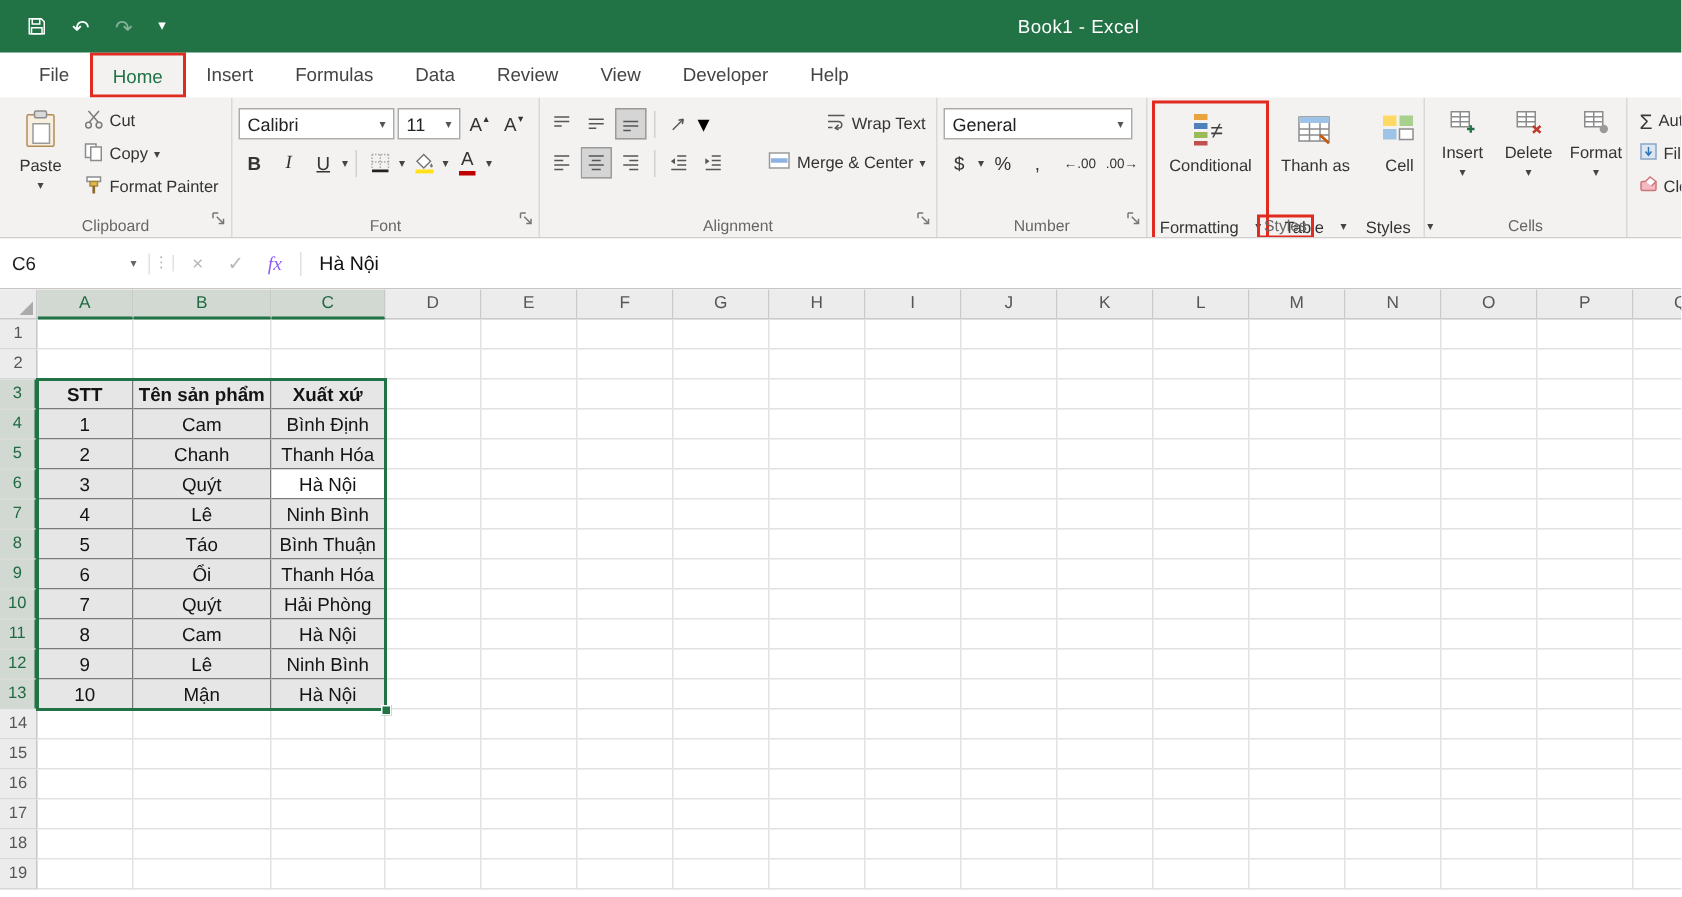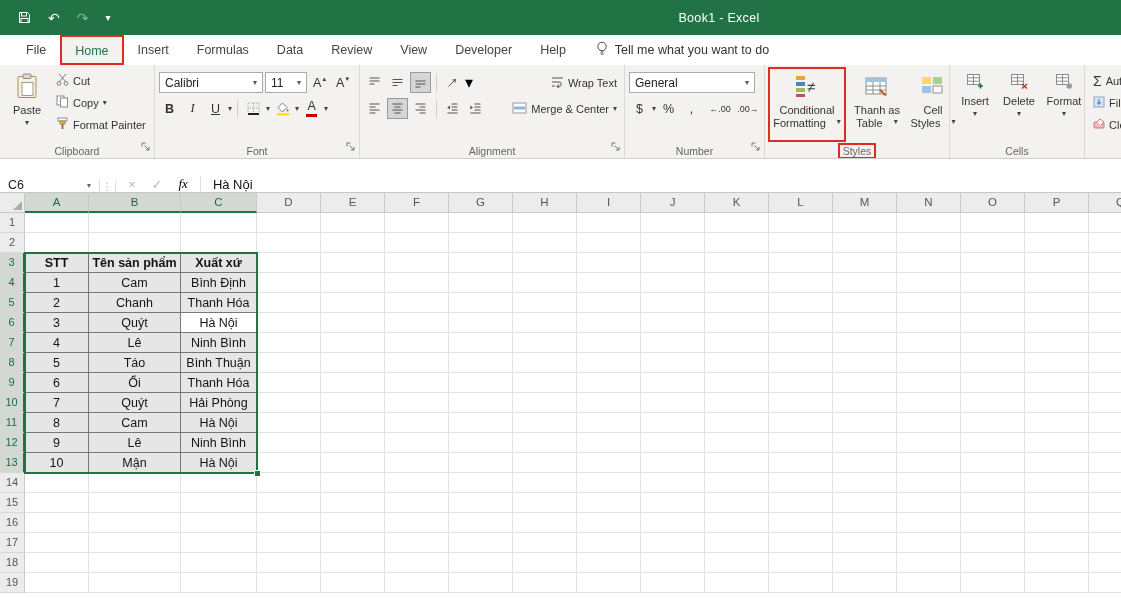--- a/index.html
+++ b/index.html
@@ -28,46 +28,46 @@
   .rg-label span.lbl{display:inline-block;}
   .rg-label span.lbl.annotated{outline:2px solid #e02b20;outline-offset:0;padding:0 3px;}
   .launcher{position:absolute;bottom:3px;right:4px;}
   .rg-content{flex:1;display:flex;align-items:stretch;gap:2px;}
   .rg-content.col{flex-direction:column;justify-content:flex-start;align-items:flex-start;gap:5px;padding-top:4px;}
   .rrow{display:flex;align-items:center;gap:2px;width:100%;}
   .bigbtn{display:flex;flex-direction:column;align-items:center;justify-content:flex-start;gap:2px;padding-top:5px;font-size:11px;color:#333;text-align:center;line-height:1.15;flex:0 0 auto;}
   .bigbtn .caret{font-size:8px;color:#444;}
   .bigbtn.annotated{outline:2px solid #e02b20;outline-offset:-1px;}
   .bl2{display:flex;flex-direction:column;align-items:center;line-height:1.2;}
-  .bl2row{display:flex;gap:11px;}
+  .bl2row{display:flex;gap:11px;margin-top:28px;}
   .smallcol{display:flex;flex-direction:column;justify-content:flex-start;gap:1px;padding-top:2px;}
   .smallbtn{display:flex;align-items:center;gap:4px;font-size:11px;color:#333;height:21px;padding:0 4px;white-space:nowrap;flex:0 0 auto;}
   .smallbtn .caret,.iconrow .caret{font-size:8px;color:#444;}
   .combo{height:21px;background:#fff;border:1px solid #ababab;display:flex;align-items:center;justify-content:space-between;padding:0 5px;font-size:12px;color:#222;flex:0 0 auto;}
   .combo .caret{font-size:8px;color:#555;margin-left:4px;}
   .iconbtn{min-width:21px;height:21px;display:inline-flex;align-items:center;justify-content:center;font-size:12.5px;color:#333;flex:0 0 auto;}
   .iconbtn.active{background:#d5d5d5;box-shadow:inset 0 0 0 1px #9a9a9a;}
   .iconbtn .tiny{font-style:normal;font-size:7px;margin-left:1px;margin-top:-7px;}
   .fbold{font-weight:bold;}
   .fital{font-style:italic;font-family:"Liberation Serif","DejaVu Serif",serif;}
   .fontcolor{display:inline-flex;flex-direction:column;align-items:center;gap:1px;line-height:1;}
   .fc-bar{width:11px;height:3px;background:#c00000;}
   .vsep{width:1px;height:18px;background:#d2d0ce;margin:0 3px;flex:0 0 auto;}
   .dec{font-size:9px;color:#333;min-width:26px;}
   .sigma{font-size:14px;color:#3a3a3a;}
   .mlauto{margin-left:auto;}
 
   
-  .formulabar{height:34px;flex:0 0 auto;background:#fff;border-bottom:1px solid #c8c6c4;display:flex;align-items:flex-end;}
+  .formulabar{height:34px;flex:0 0 auto;background:#fff;border-bottom:1px solid #c8c6c4;display:flex;align-items:center;}
   .namebox{width:100px;flex:0 0 auto;display:flex;align-items:center;justify-content:space-between;padding:0 8px;font-size:12.5px;color:#222;border-right:1px solid #e3e1df;}
   .namebox .caret{font-size:8px;color:#666;}
   .fsep{width:16px;flex:0 0 auto;display:flex;align-items:center;justify-content:center;color:#b5b5b5;font-size:10px;border-right:1px solid #e3e1df;}
   .fbtns{display:flex;align-items:center;gap:16px;padding:0 12px;border-right:1px solid #e3e1df;flex:0 0 auto;}
   .fbtn{font-size:13px;color:#b8b8b8;}
-  .fbtn.fx{color:#000000;font-style:italic;font-family:"Liberation Serif","DejaVu Serif",serif;}
+  .fbtn.fx{color:#8b5cf6;font-style:italic;font-family:"Liberation Serif","DejaVu Serif",serif;}
   .fvalue{flex:1;display:flex;align-items:center;padding-left:12px;font-size:13px;color:#111;}
 
   
   .gridwrap{position:relative;flex:1;background:#fff;overflow:hidden;}
   .g-hrow{display:flex;height:20px;}
   .g-corner{width:25px;height:20px;flex:0 0 auto;background:#ececec;border-right:1px solid #c9c9c9;border-bottom:1px solid #c9c9c9;position:relative;}
   .g-tri{position:absolute;right:2px;bottom:2px;width:0;height:0;border-left:9px solid transparent;border-bottom:9px solid #ababab;}
   .g-ch{flex:0 0 auto;height:20px;line-height:19px;text-align:center;font-size:11.5px;color:#565656;background:#ececec;border-right:1px solid #c9c9c9;border-bottom:1px solid #c9c9c9;}
   .g-ch.sel{background:#d2d9d2;color:#1f6a43;border-bottom:2px solid #217346;}
   .g-row{display:flex;height:20px;}
@@ -105,27 +105,20 @@
   <div class="tabrow">
     <div class="tab">File</div>
     <div class="tab active annotated" style="outline-color: rgb(224, 43, 32);">Home</div>
     <div class="tab">Insert</div>
     <div class="tab">Formulas</div>
     <div class="tab">Data</div>
     <div class="tab">Review</div>
     <div class="tab">View</div>
     <div class="tab">Developer</div>
     <div class="tab">Help</div>
-    <div class="tellme">
-      <span><svg width="12" height="15" viewBox="0 0 12 15">
-            <circle cx="6" cy="5.5" r="4.2" fill="none" stroke="#444"></circle>
-            <path d="M4.5 11h3M4.5 13h3" stroke="#444"></path>
-          </svg></span>
-      <span>Tell me what you want to do</span>
-    </div>
   </div>
 
   <div class="ribbon">
 
     <div class="rgroup" style="width:155px">
       <div class="rg-content">
         <div class="bigbtn" style="width:46px">
           <span><svg width="22" height="26" viewBox="0 0 22 26">
                 <rect x="2" y="3.5" width="18" height="21" rx="1" fill="#f7efdf" stroke="#b08d57"></rect>
                 <rect x="7" y="1" width="8" height="4.5" rx="1" fill="#d9d9d9" stroke="#8c8c8c"></rect>

